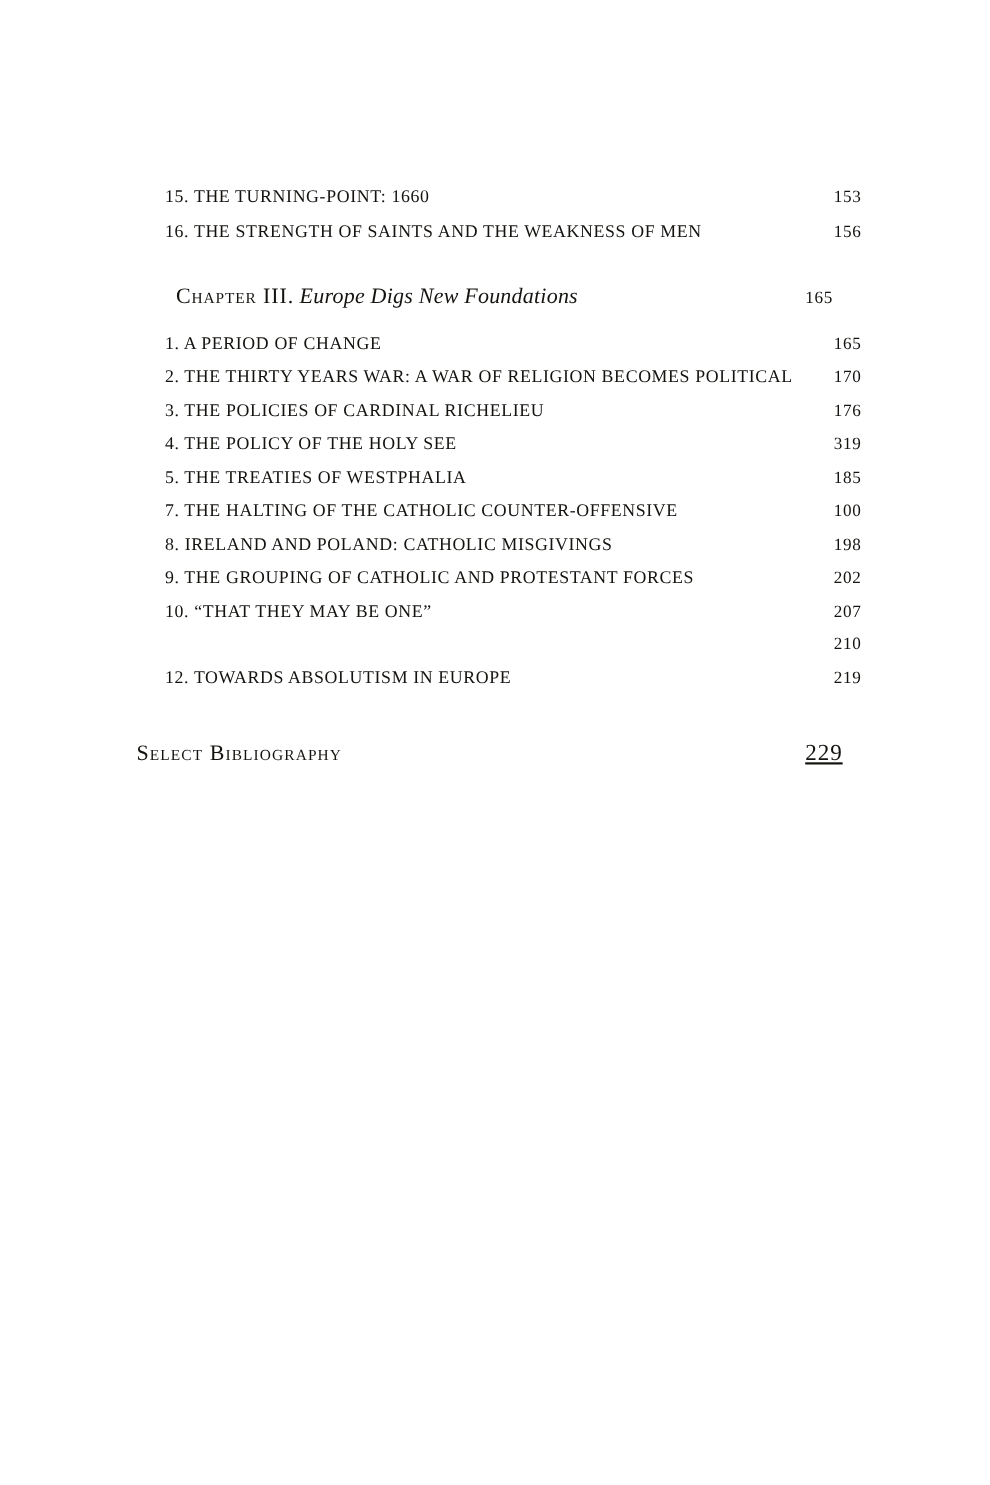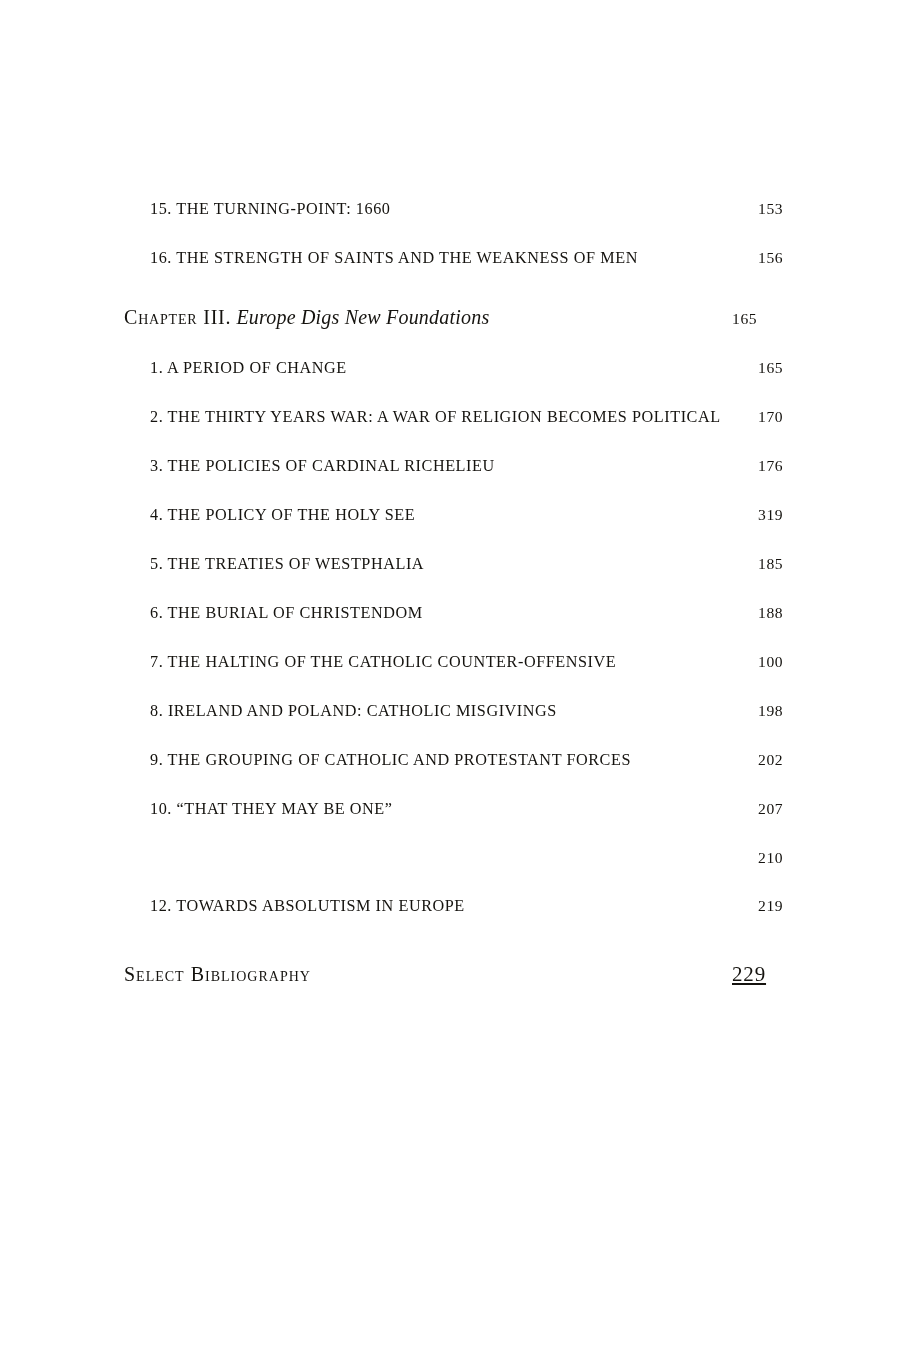--- a/index.html
+++ b/index.html
@@ -45,21 +45,20 @@
     margin-left: 8px;
   }
 
   
   .entry {
     font-size: 17.5px;
     letter-spacing: 0.02em;
     padding-left: 28px;
     margin-bottom: 11.5px;
     font-variant: small-caps;
-    margin-top: 30px;
   }
   .entry .title {
     text-transform: uppercase;
     font-size: 16.2px;
     letter-spacing: 0.035em;
   }
   .entry .page-no {
     font-size: 15.6px;
     letter-spacing: 0.04em;
     width: 52px;
@@ -68,20 +67,21 @@
 
   
   .chapter {
     margin-top: 38px;
     margin-bottom: 22px;
     padding-left: 2px;
     font-size: 21px;
   }
   .chapter .title {
     font-size: 20px;
+    margin-left: 36px;
   }
   .chapter .chap-word {
     font-variant: small-caps;
     text-transform: none;
     letter-spacing: 0.04em;
   }
   .chapter .chap-name {
     font-style: italic;
     letter-spacing: 0.01em;
   }
@@ -159,25 +159,20 @@
       <span class="title">4. THE POLICY OF THE HOLY SEE</span>
       <span class="spacer"></span>
       <span class="page-no num">319</span>
     </div>
     <div class="row entry">
       <span class="title">5. THE TREATIES OF WESTPHALIA</span>
       <span class="spacer"></span>
       <span class="page-no num">185</span>
     </div>
     <div class="row entry">
-      <span class="title">6. THE BURIAL OF CHRISTENDOM</span>
-      <span class="spacer"></span>
-      <span class="page-no num">188</span>
-    </div>
-    <div class="row entry">
       <span class="title">7. THE HALTING OF THE CATHOLIC COUNTER-OFFENSIVE</span>
       <span class="spacer"></span>
       <span class="page-no num">100</span>
     </div>
     <div class="row entry">
       <span class="title">8. IRELAND AND POLAND: CATHOLIC MISGIVINGS</span>
       <span class="spacer"></span>
       <span class="page-no num">198</span>
     </div>
     <div class="row entry">

